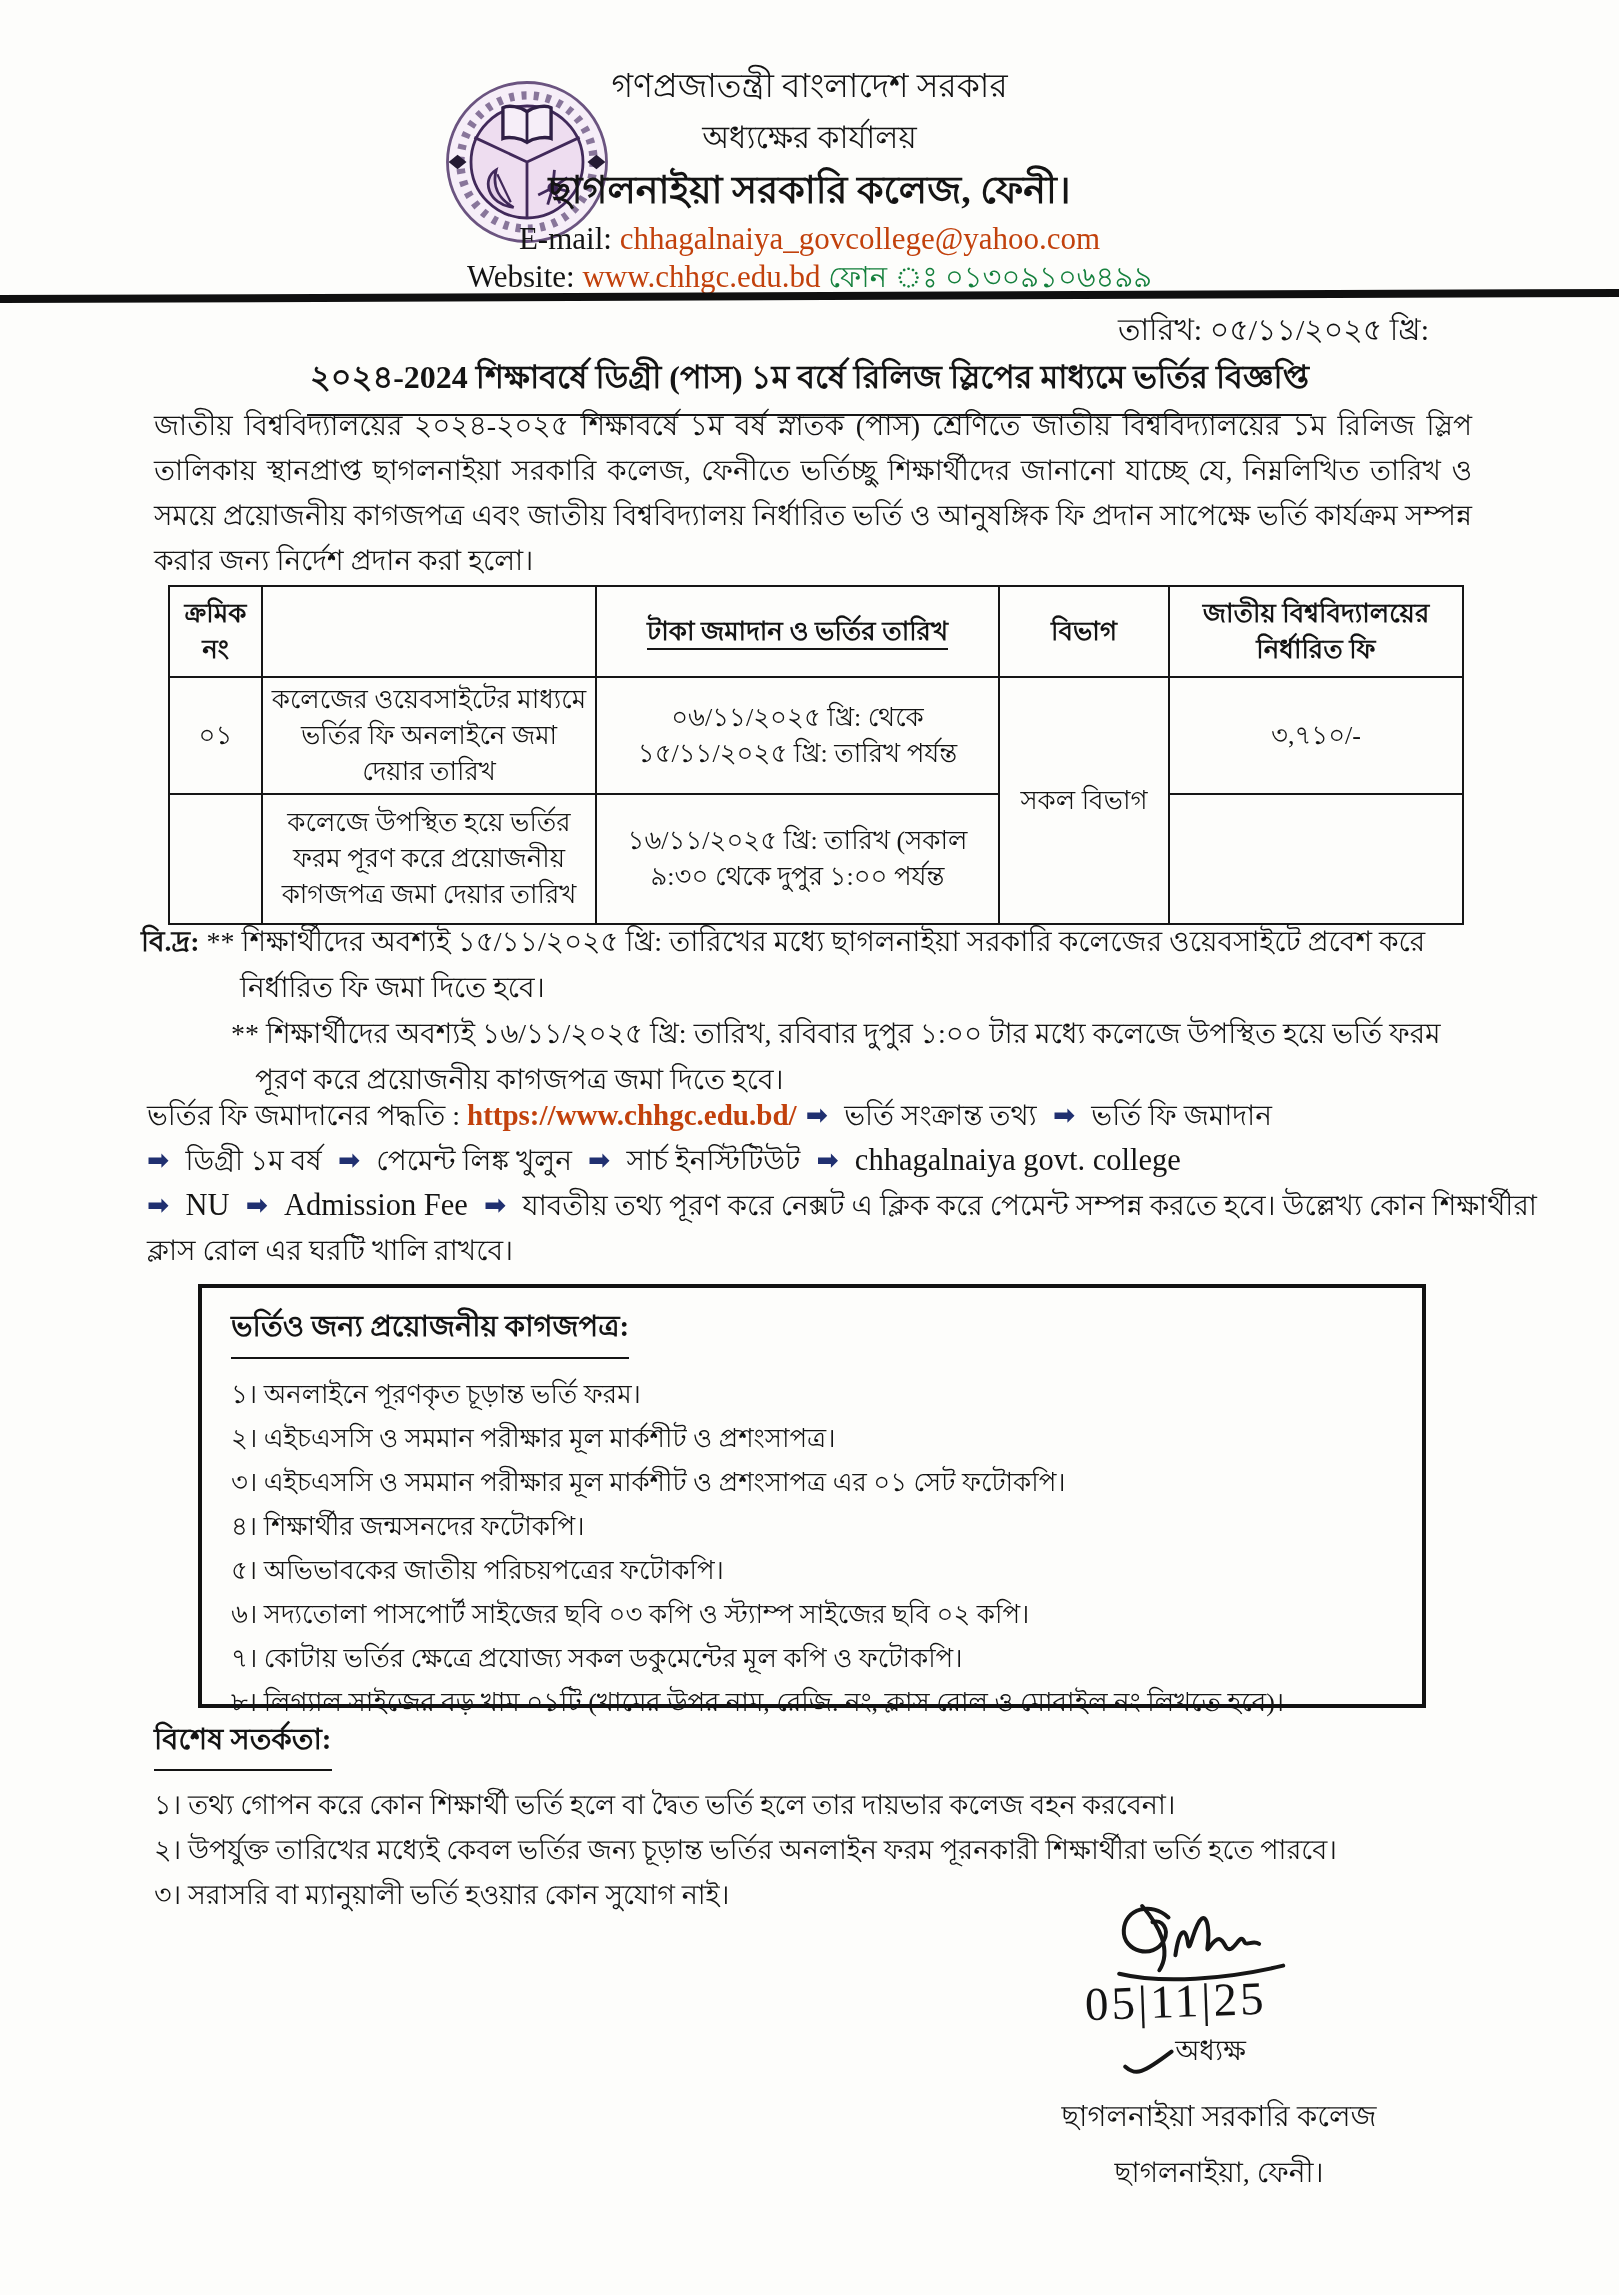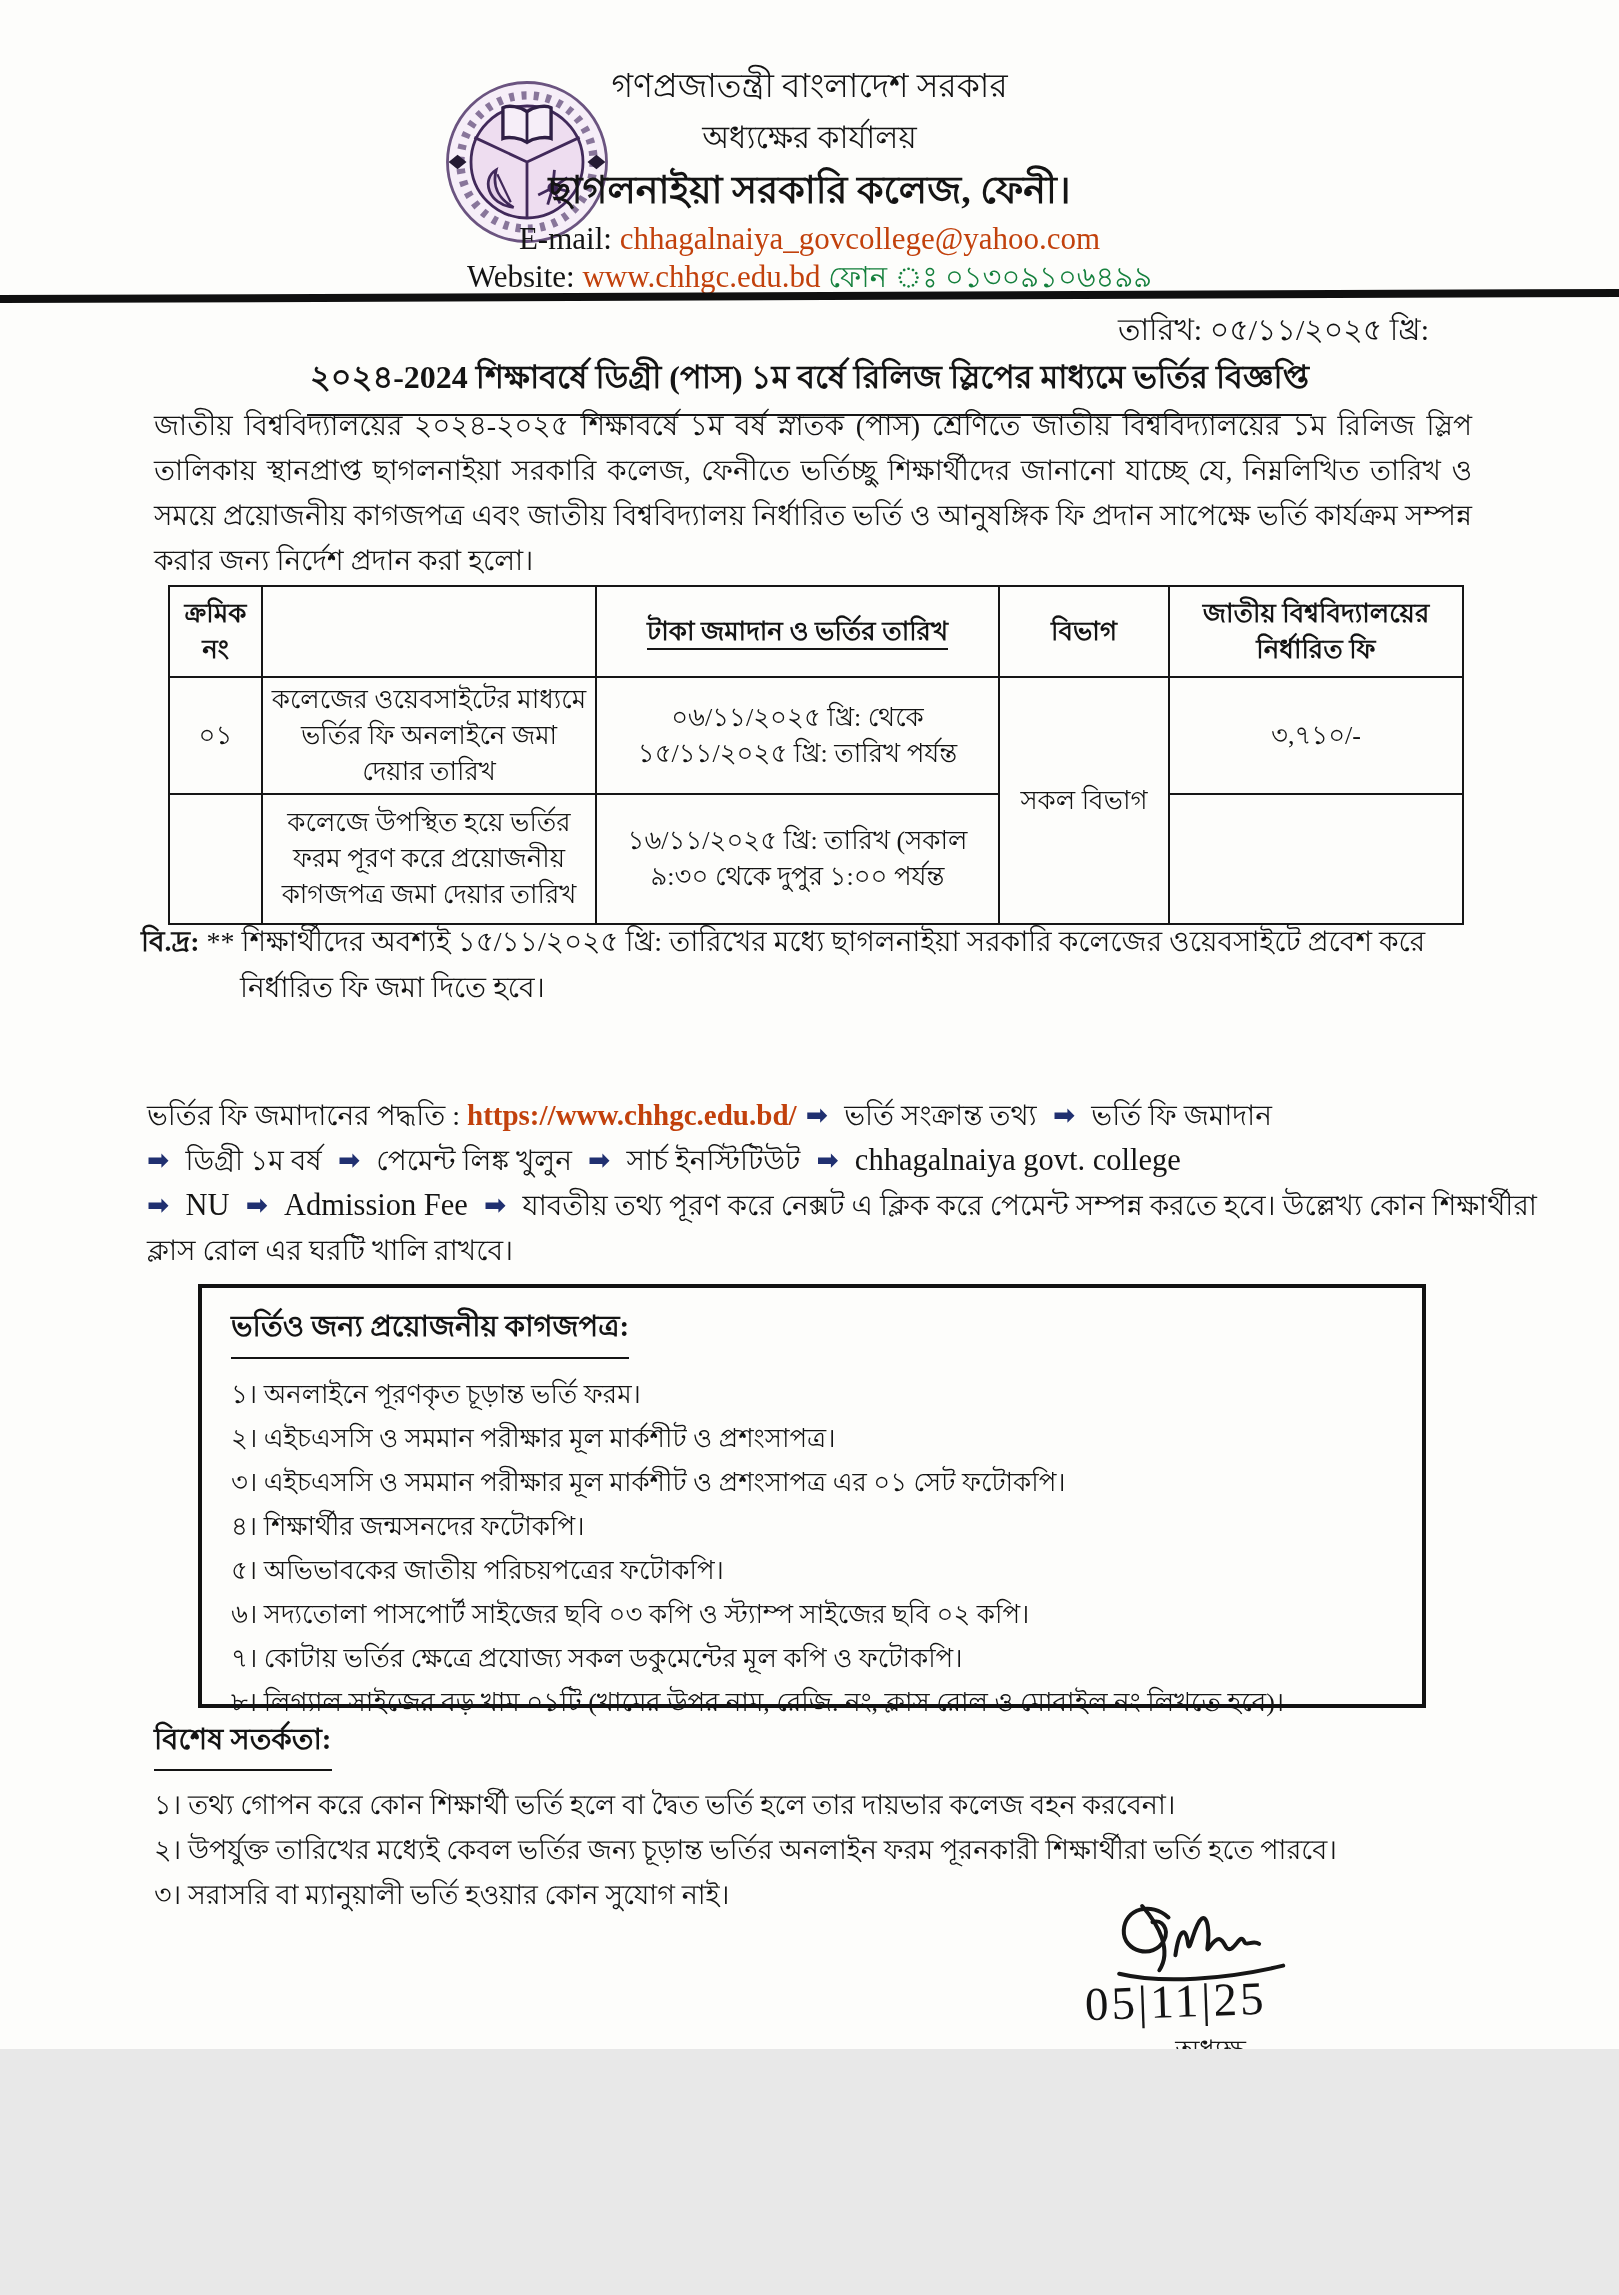--- a/index.html
+++ b/index.html
@@ -1,17 +1,17 @@
 <!DOCTYPE html>
 <html style="font-size:9.2px"><head>
 <meta charset="utf-8">
 <style>
   html,body { margin:0; padding:0; background:#e8e8e8; }
   .page {
-    position:relative; width:1619px; height:2049px;
+    position:relative; width:1619px; height:2295px;
     background:#fdfdfb; overflow:hidden;
     font-family:"Liberation Serif","DejaVu Serif",serif;
     color:#141414;
   }
 
   
   .header-block { position:absolute; top:61px; left:0; width:100%; text-align:center; }
   .h-govt    { font-size:33px; line-height:51px; }
   .h-office  { font-size:31px; line-height:51px; }
   .h-college { font-size:38px; line-height:54px; font-weight:700; }
@@ -174,20 +174,24 @@
       </tbody>
     </table>
   </div>
 
   <div class="notes">
     <p class="note note1">
       <span class="note-label">বি.দ্র:</span>
       <span>**</span>
       <span>শিক্ষার্থীদের অবশ্যই ১৫/১১/২০২৫ খ্রি: তারিখের মধ্যে ছাগলনাইয়া সরকারি কলেজের ওয়েবসাইটে প্রবেশ করে নির্ধারিত ফি জমা দিতে হবে।</span>
     </p>
+    <p class="note note2">
+      <span>**</span>
+      <span>শিক্ষার্থীদের অবশ্যই ১৬/১১/২০২৫ খ্রি: তারিখ, রবিবার দুপুর ১:০০ টার মধ্যে কলেজে উপস্থিত হয়ে ভর্তি ফরম পূরণ করে প্রয়োজনীয় কাগজপত্র জমা দিতে হবে।</span>
+    </p>
   </div>
 
   <div class="proc">
     <div class="proc-line">
       <span>ভর্তির ফি জমাদানের পদ্ধতি :</span>
       <span class="url">https://www.chhgc.edu.bd/</span><span class="arr">➡</span>
       <span>ভর্তি সংক্রান্ত তথ্য</span>
       <span class="arr">➡</span>
       <span>ভর্তি ফি জমাদান</span>
     </div>

